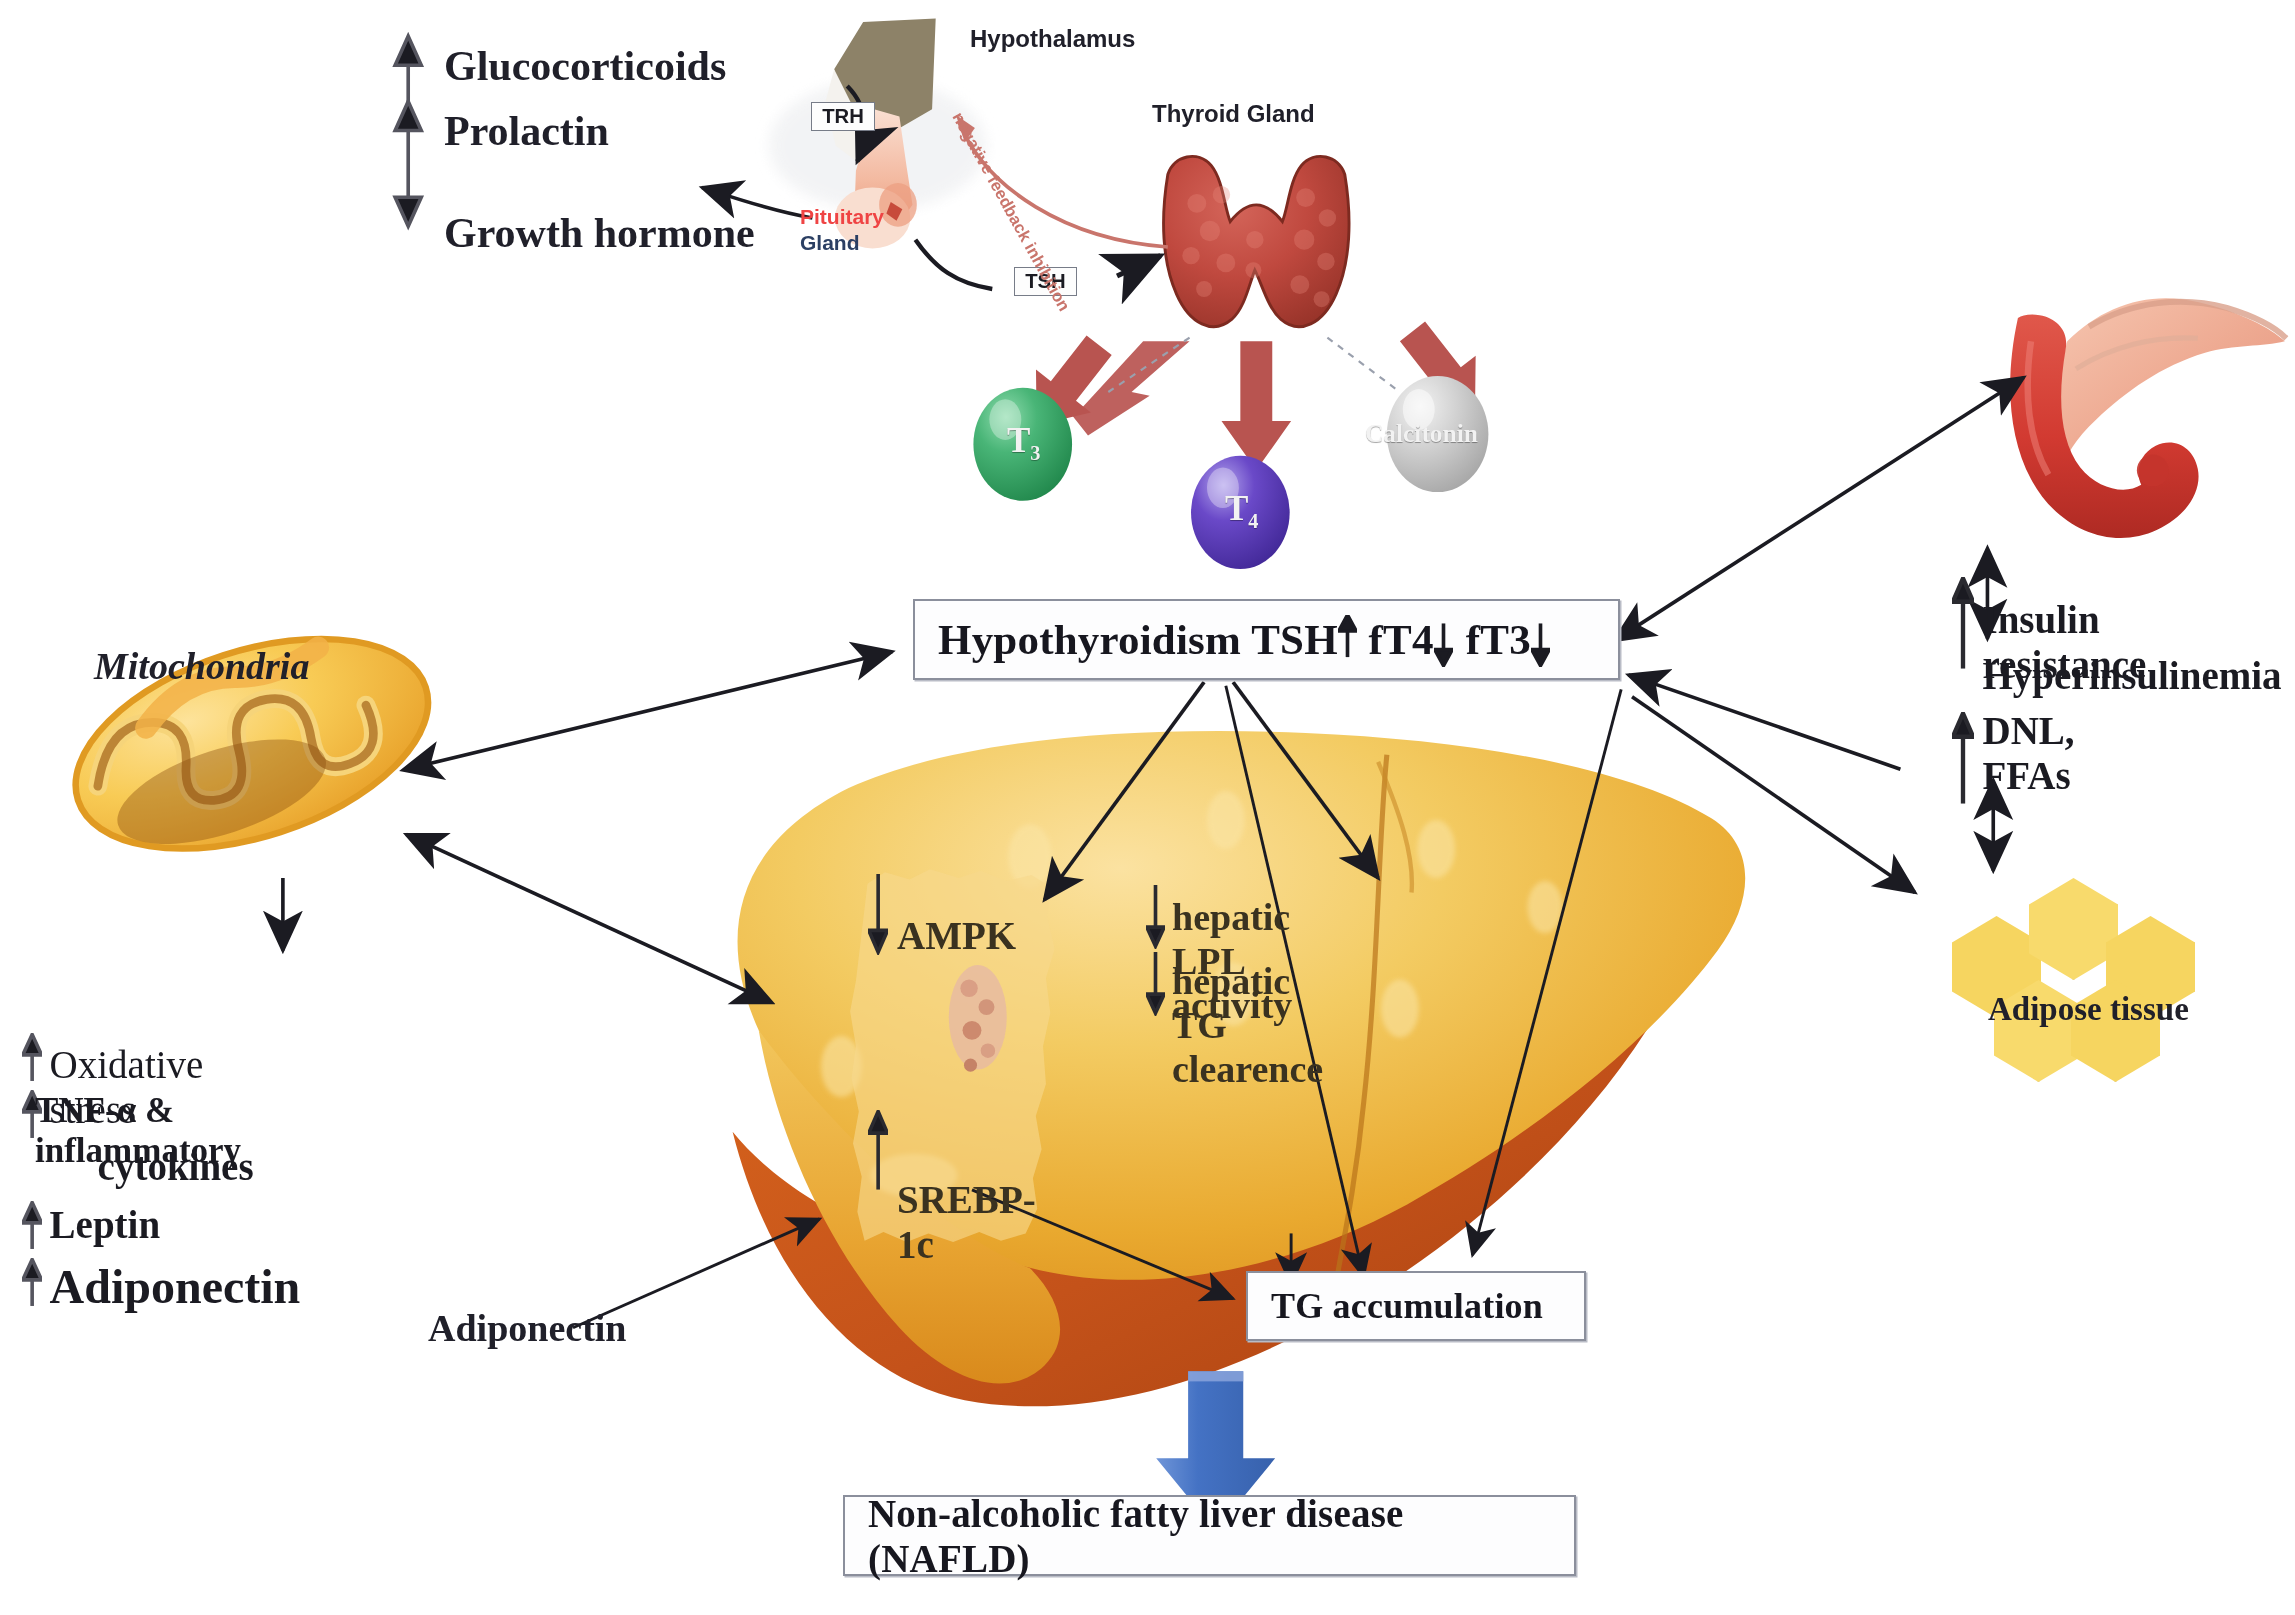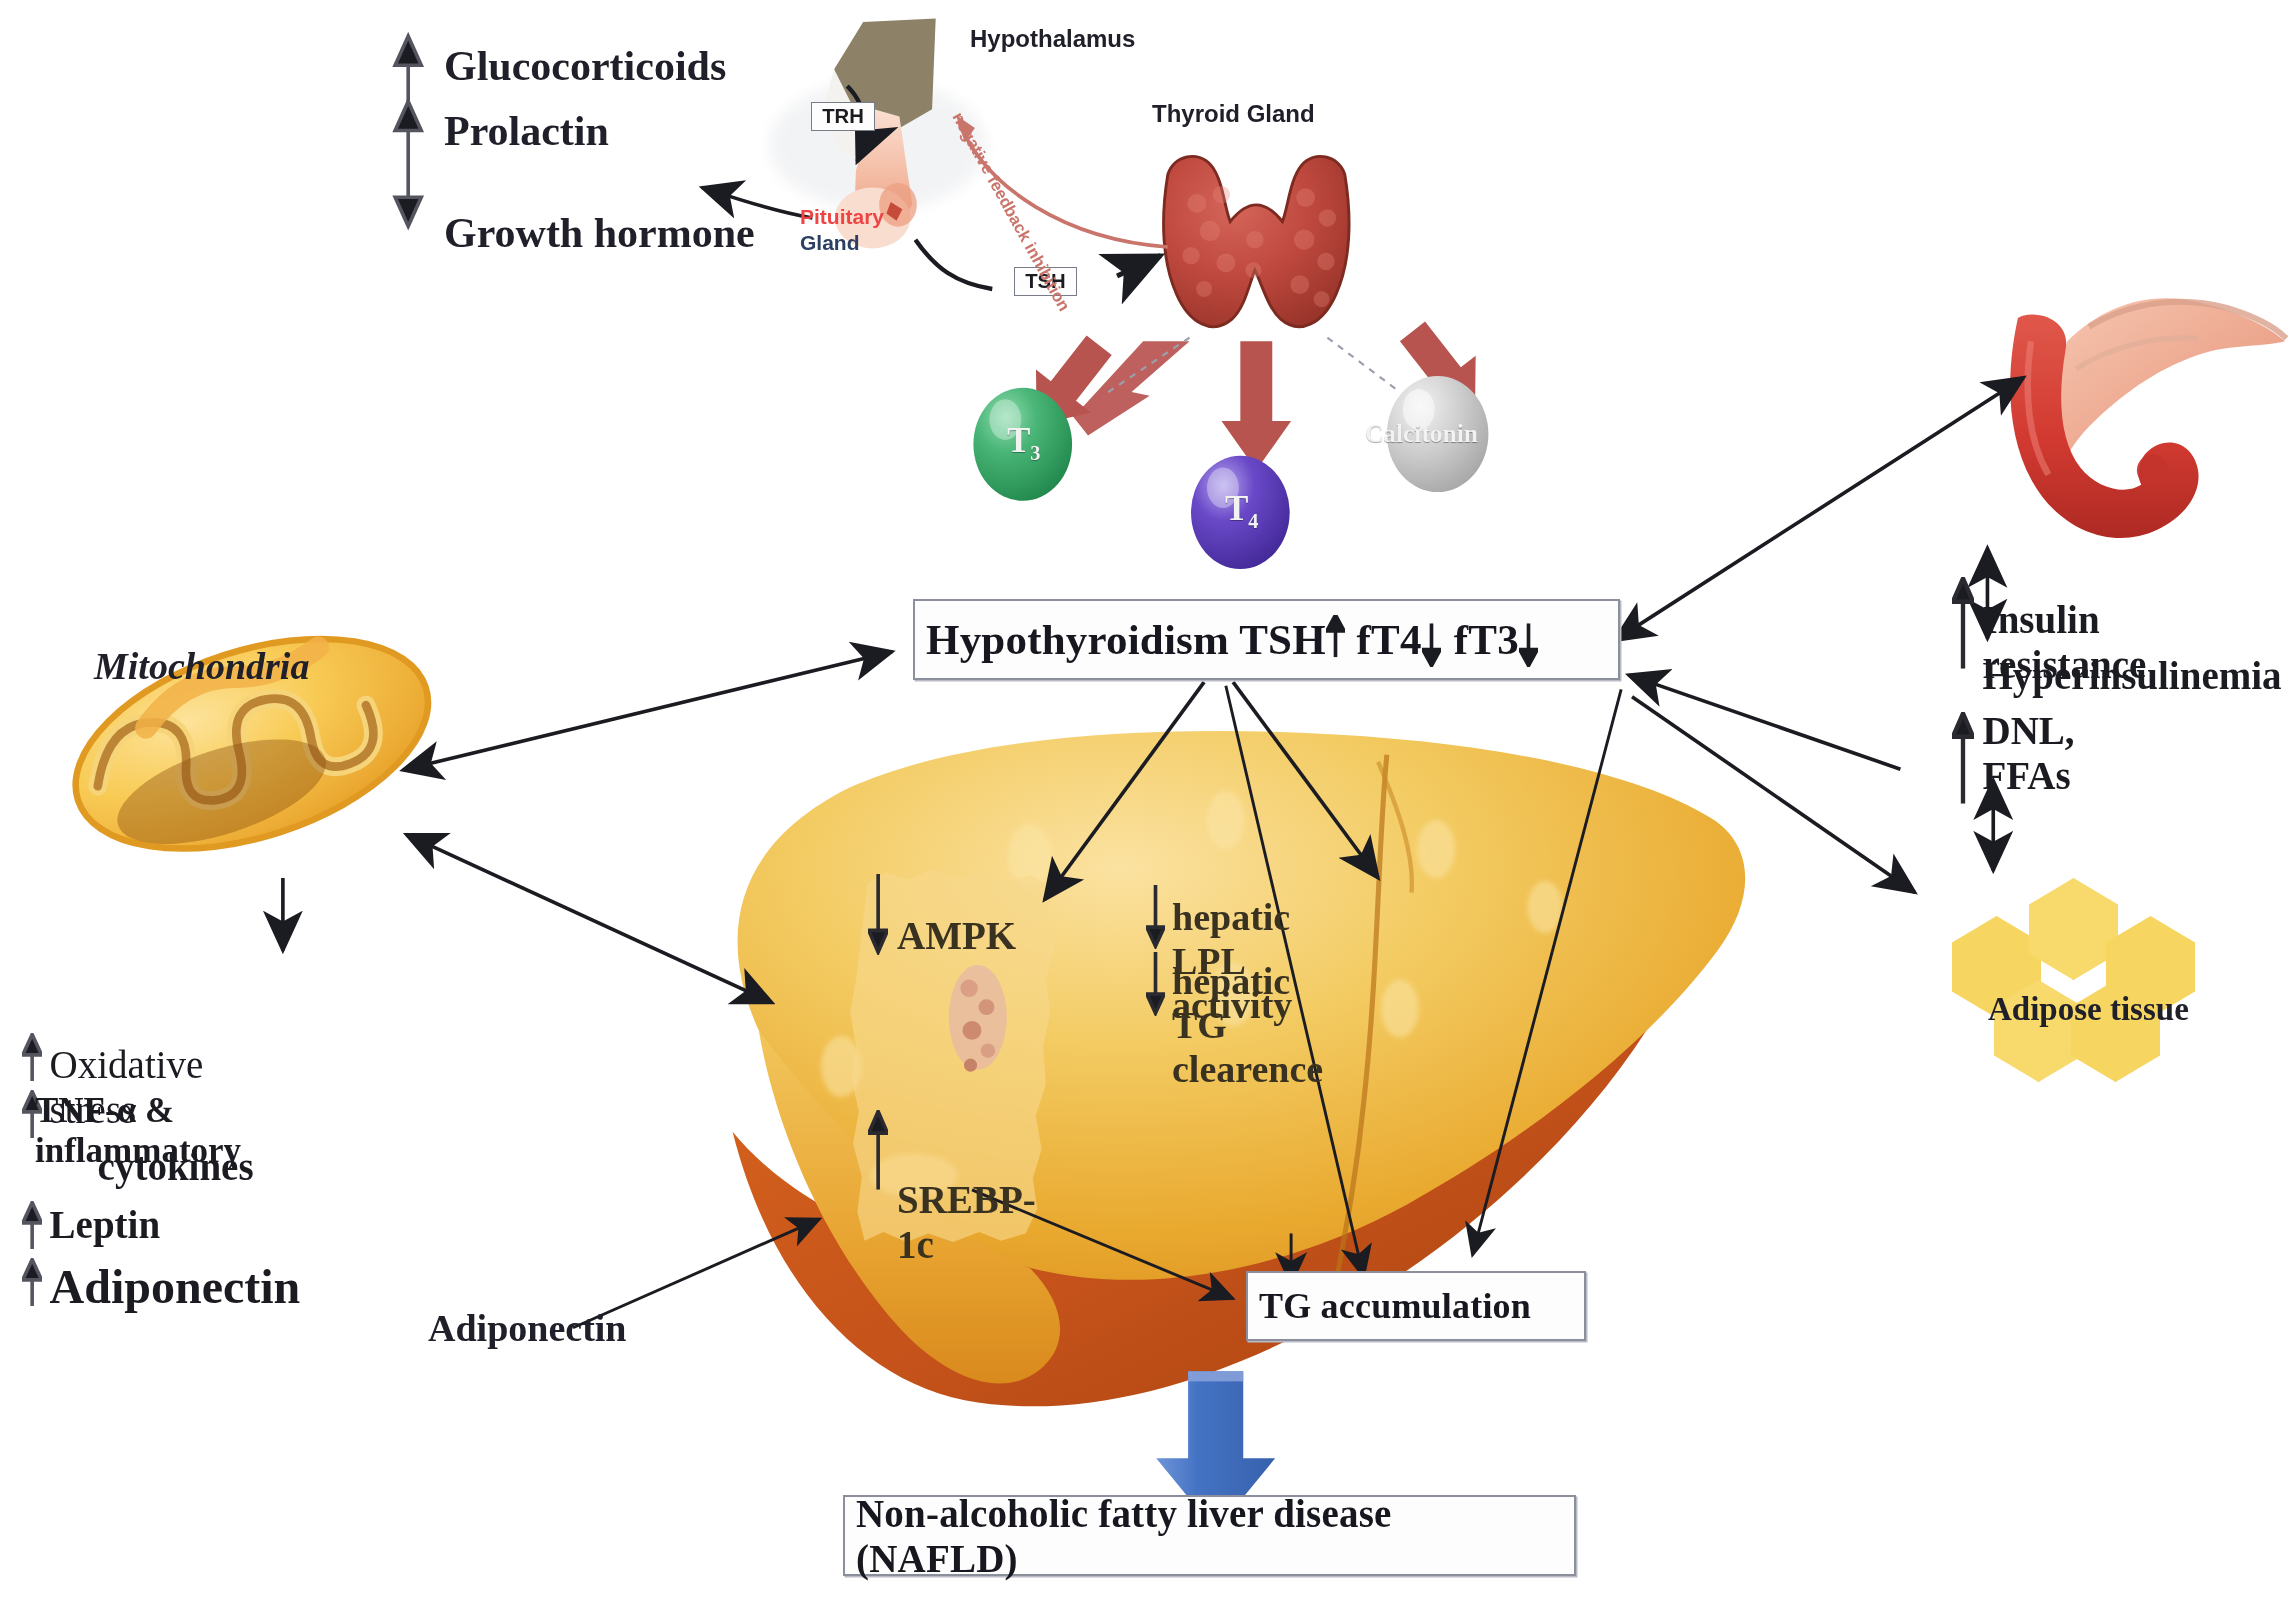--- a/index.html
+++ b/index.html
@@ -6,21 +6,21 @@
   body{width:2295px;height:1616px;position:relative;overflow:hidden;
        font-family:"Liberation Serif",serif;color:#1b1b22;}
   #stage{position:absolute;inset:0;}
   .abs{position:absolute;}
   svg.layer{position:absolute;left:0;top:0;width:2295px;height:1616px;overflow:visible;}
   .txt{position:absolute;white-space:nowrap;font-family:"Liberation Serif",serif;font-weight:bold;color:#20202a;}
 
   
   .node-box{position:absolute;background:#fdfdfe;border:2.2px solid #8b8f9c;
             box-shadow:1.5px 1.5px 0 #b9bcc6;display:flex;align-items:center;
-            justify-content:flex-start;padding:0 11px;box-sizing:border-box;}
+            justify-content:flex-start;padding:0 23px;box-sizing:border-box;}
   .node-box span{font-weight:bold;color:#17171f;letter-spacing:0.2px;}
 
   
   .hexwrap{position:absolute;}
   .hex{position:absolute;width:89px;height:102px;
        background:#f6d560;
        clip-path:polygon(50% 0%,100% 26%,100% 74%,50% 100%,0% 74%,0% 26%);
        box-shadow:2.2px 2.9px 2.9px rgba(120,95,20,.35);}
   .hex.b{background:#f8da6c;}
 

